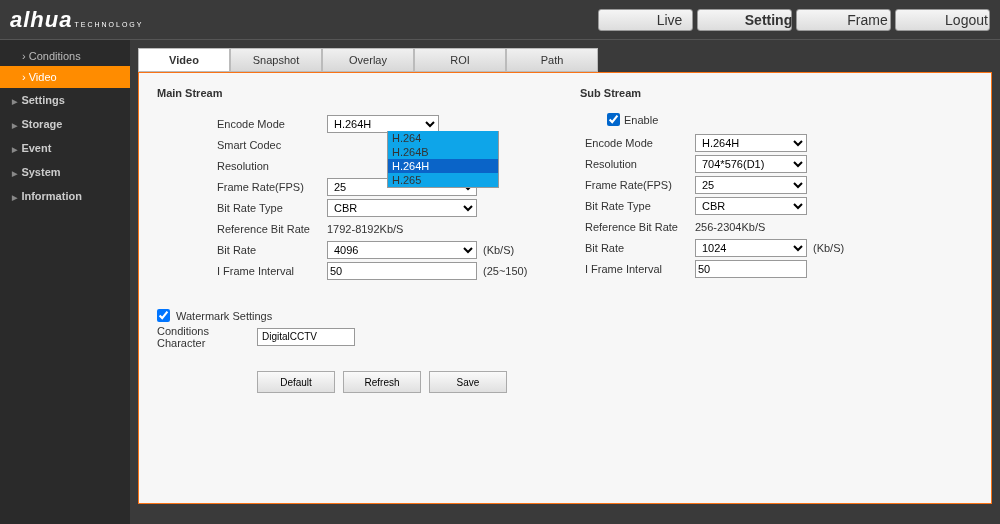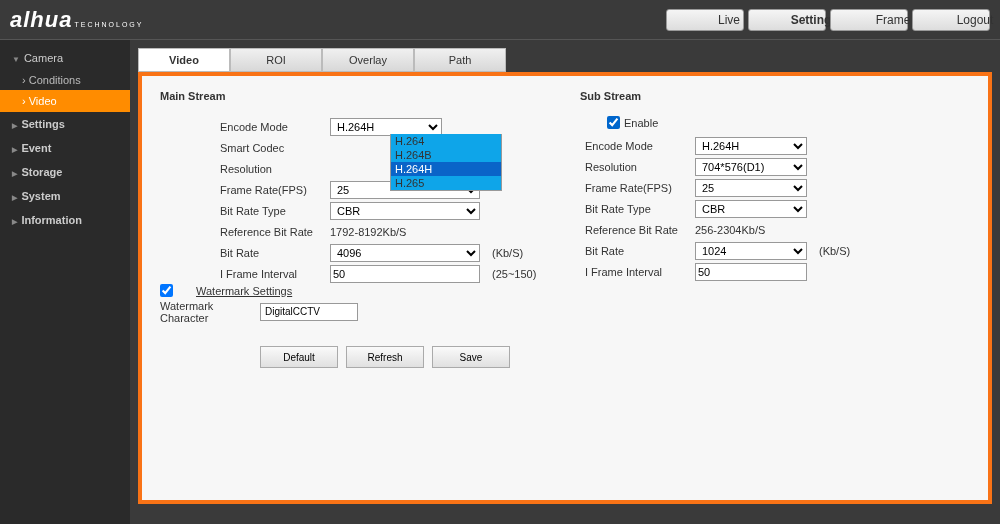--- a/index.html
+++ b/index.html
@@ -2,96 +2,96 @@
 <html><head>
 <meta charset="utf-8">
 <style>
 * { margin: 0; padding: 0; box-sizing: border-box; font-family: Arial, sans-serif; }
 body { background: #3a3a3a; width: 1000px; height: 524px; overflow: hidden; font-size: 11px; color: #333; }
 
 .header { height: 40px; background: #3a3a3a; display: flex; align-items: center; justify-content: space-between; padding: 0 10px; border-bottom: 1px solid #555; }
 .logo { color: #fff; font-size: 22px; font-weight: bold; font-style: italic; letter-spacing: 1px; }
 .logo-sub { font-size: 7px; letter-spacing: 2px; font-style: normal; font-weight: normal; margin-left: 2px; }
 .top-tabs { display: flex; gap: 4px; }
-.top-tab { width: 78px; height: 22px; background: linear-gradient(#f5f5f5, #ddd); border: 1px solid #999; border-radius: 3px; display: flex; align-items: center; justify-content: center; cursor: pointer; font-size: 12px; color: #333; padding-left: 48px; }
+.top-tab { width: 95px; height: 22px; background: linear-gradient(#f5f5f5, #ddd); border: 1px solid #999; border-radius: 3px; display: flex; align-items: center; justify-content: center; cursor: pointer; font-size: 14px; color: #333; padding-left: 48px; }
 .top-tab.active { font-weight: bold; }
 
 .main { display: flex; height: 484px; }
 .sidebar { width: 130px; background: #2a2a2a; padding-top: 6px; }
 .side-expanded { color: #ccc; font-size: 11px; padding: 6px 12px; cursor: pointer; }
 .side-expanded::before { content: "▼"; font-size: 8px; margin-right: 4px; color: #888; }
 .side-sub { color: #bbb; font-size: 11px; padding: 4px 22px; cursor: pointer; }
 .side-sub::before { content: "› "; }
 .side-sub.active { background: #ff8c00; color: #fff; padding: 5px 22px; }
 .side-item { color: #ccc; font-size: 11px; padding: 6px 12px; cursor: pointer; font-weight: bold; }
 .side-item::before { content: "▶"; font-size: 7px; margin-right: 4px; color: #888; }
 
 .content { flex: 1; background: #3a3a3a; padding: 8px; }
 .tabs { display: flex; }
 .tab { width: 92px; height: 24px; background: linear-gradient(#f0f0f0, #d8d8d8); border: 1px solid #bbb; display: flex; align-items: center; justify-content: center; font-size: 11px; cursor: pointer; }
 .tab.active { background: #fff; font-weight: bold; }
-.panel { background: #f7f7f7; height: 432px; padding: 14px 18px; border: 4px solid #f97316; }
+.panel { background: #f7f7f7; height: 432px; padding: 14px 18px; border: 1px solid #f97316; }
 
 .columns { display: flex; gap: 30px; }
 .col { flex: 1; }
 .section-title { font-size: 11px; font-weight: bold; margin-bottom: 14px; }
 .enable-row { display: flex; align-items: center; gap: 4px; margin-bottom: 6px; padding-left: 27px; }
 .enable-row input[type=checkbox] { accent-color: #0066cc; }
 
 .form-rows { padding-left: 60px; }
 .col2 .form-rows { padding-left: 5px; }
 .row { display: flex; align-items: center; height: 21px; font-size: 11px; position: relative; }
 .row label { width: 110px; }
 .col2 .row label { width: 110px; }
 
 .select { width: 112px; height: 18px; border: 1px solid #999; background: #fff; font-size: 11px; padding: 0 2px; }
 .select.wide { width: 150px; }
-.unit { margin-left: 12px; }
+.unit { margin-left: 6px; }
 .static { color: #333; }
 
 .dropdown-open { position: absolute; left: 170px; top: 18px; width: 112px; background: #0ea5e9; border: 1px solid #999; border-top: none; z-index: 10; }
 .dropdown-open div { padding: 1px 4px; font-size: 11px; cursor: pointer; }
 .dropdown-open div.sel { background: #0a64c8; color: #fff; }
 
-.wm-row { display: flex; align-items: center; gap: 23px; margin-top: 0; margin-bottom: 4px; text-decoration: underline; }
+.wm-row { display: flex; align-items: center; gap: 6px; margin-top: 28px; margin-bottom: 4px; }
 .wm-input { width: 98px; height: 18px; border: 1px solid #999; padding: 0 4px; font-size: 10px; }
 
 .buttons { display: flex; gap: 8px; margin-top: 24px; margin-left: 100px; }
 .btn { width: 78px; height: 22px; background: linear-gradient(#fafafa, #e0e0e0); border: 1px solid #aaa; font-size: 10px; cursor: pointer; }
 </style>
 </head>
 <body>
 
 <div class="header">
   <div class="logo"><span>alhua</span><span class="logo-sub">TECHNOLOGY</span></div>
   <div class="top-tabs">
     <div class="top-tab">Live</div>
     <div class="top-tab active">Setting</div>
     <div class="top-tab">Frame</div>
     <div class="top-tab">Logout</div>
   </div>
 </div>
 
 <div class="main">
   <div class="sidebar">
-    <div class="side-expanded">Camera</div>
     <div class="side-sub">Conditions</div>
     <div class="side-sub active">Video</div>
     <div class="side-item">Settings</div>
+    <div class="side-item">Storage</div>
     <div class="side-item">Event</div>
-    <div class="side-item">Storage</div>
     <div class="side-item">System</div>
     <div class="side-item">Information</div>
   </div>
 
   <div class="content">
     <div class="tabs">
       <div class="tab active">Video</div>
+      <div class="tab">Snapshot</div>
+      <div class="tab">Overlay</div>
       <div class="tab">ROI</div>
-      <div class="tab">Overlay</div>
       <div class="tab">Path</div>
     </div>
     <div class="panel">
       <div class="columns">
         <div class="col">
           <div class="section-title">Main Stream</div>
           <div class="form-rows">
             <div class="row" style="position:relative">
               <label>Encode Mode</label>
               <select class="select"><option>H.264H</option></select>
@@ -128,21 +128,21 @@
             <div class="row">
                 <label>I Frame Interval</label>
                 <input class="select wide" value="50" style="">
                 <span class="unit">(25~150)</span>
               </div>
             <div class="wm-row" style="margin-left:-60px">
                 <input type="checkbox" checked="" style="">
                 <span>Watermark Settings</span>
               </div>
             <div class="row" style="margin-left:-60px">
-                <label style="width:100px">Watermark Character</label>
+                <label style="width:100px">Conditions Character</label>
                 <input class="wm-input" value="DigitalCCTV" style="">
               </div>
           </div>
         </div>
 
         <div class="col col2">
           <div class="section-title">Sub Stream</div>
           <div class="enable-row">
               <input type="checkbox" checked="" style="">
               <span>Enable</span>

